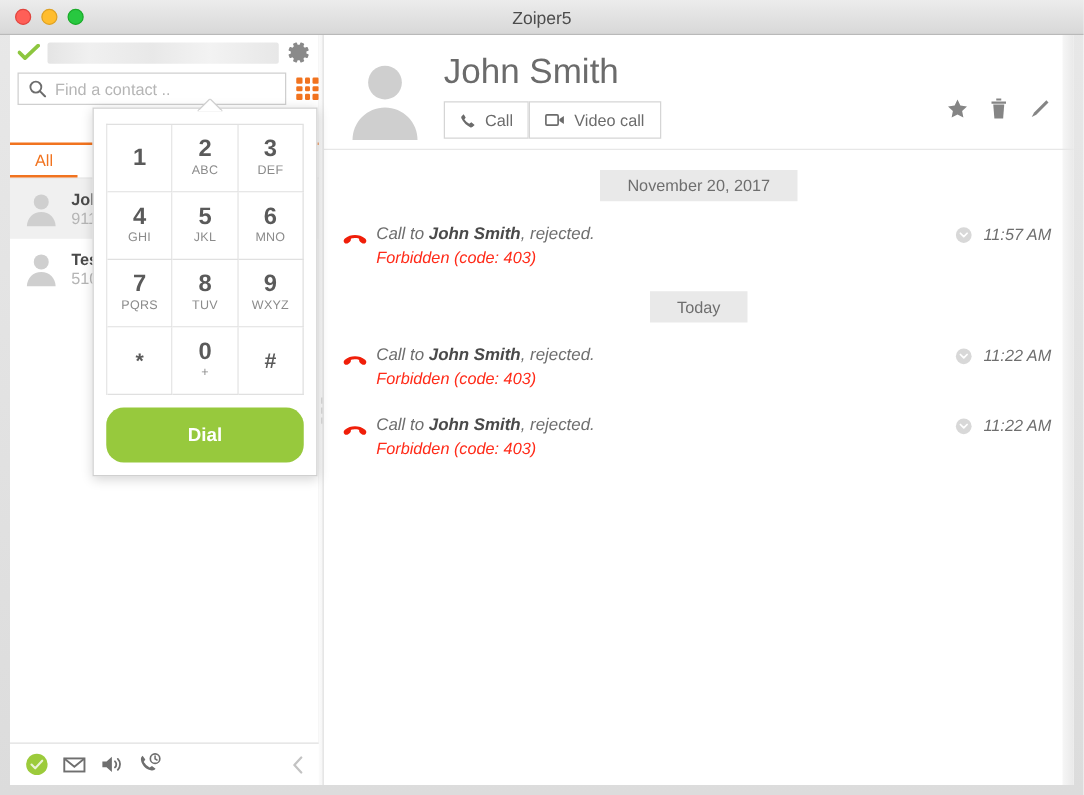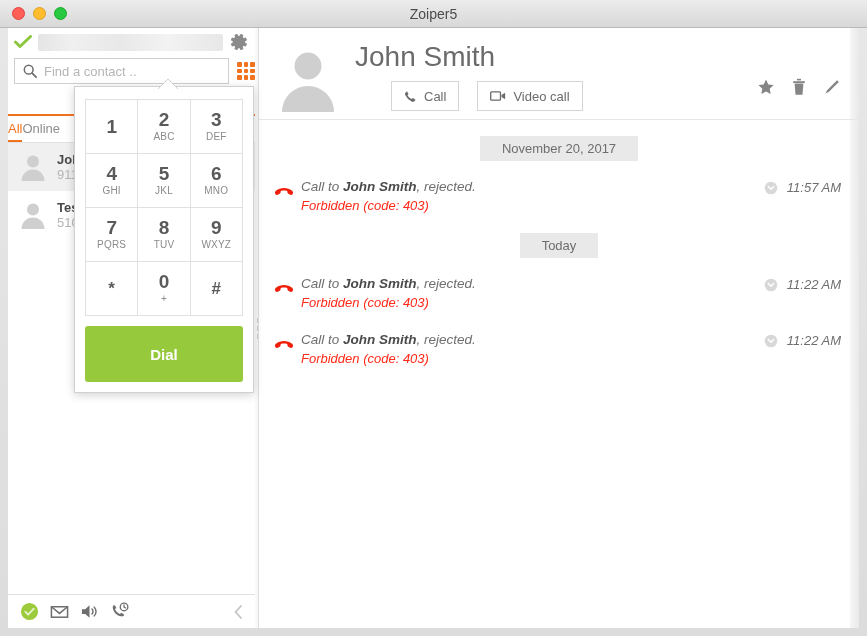--- a/index.html
+++ b/index.html
@@ -73,21 +73,21 @@
   }
   #dialpad-toggle i { display:block; background:#f1731f; border-radius:1px; }
 
   #contacts-title {
     text-align: center; color: #f1731f; font-size: 13px;
     padding: 2px 0 5px 0;
     border-bottom: 2px solid #f1731f;
   }
   #filter-tabs { display: flex; height: 27px; border-bottom: 1px solid #e2e2e2; }
   .ftab {
-    padding: 0 0; line-height: 26px; font-size: 13px; color: #8d8d8d;
+    padding: 0 20px; line-height: 26px; font-size: 13px; color: #8d8d8d;
     border-bottom: 2px solid transparent; cursor: pointer;
   }
   .ftab.active { color: #f1731f; border-bottom-color: #f1731f; }
 
   #contact-list { position: relative; }
   .contact-row {
     display: flex; align-items: center; gap: 9px;
     height: 48px; padding: 0 10px; cursor: pointer;
   }
   .contact-row.selected { background: #f0f0f0; }
@@ -124,22 +124,22 @@
   }
   .key {
     height: 54px; border-right: 1px solid #e0e0e0; border-bottom: 1px solid #e0e0e0;
     display: flex; flex-direction: column; align-items: center; justify-content: center;
     cursor: pointer; background: #fff;
   }
   .key .dig { font-size: 19px; color: #5a5a5a; font-weight: bold; line-height: 20px; }
   .key .sub { font-size: 10px; color: #8b8b8b; line-height: 13px; letter-spacing: .2px; }
   .key.star .dig, .key.hash .dig { font-size: 17px; }
   #dial-button {
-    margin-top: 10px; height: 56px; width: 100%;
-    background: #97c93d; border: none; border-radius: 3px;
+    margin-top: 10px; height: 44px; width: 100%;
+    background: #97c93d; border: none; border-radius: 14px;
     color: #fff; font-size: 15px; font-weight: bold;
     font-family: "Liberation Sans", sans-serif; cursor: pointer;
   }
 
   
   #splitter {
     position: absolute; left: 255px; top: 28px; width: 8px; height: 600px;
     background: linear-gradient(90deg,#fbfbfb,#f4f4f4 50%,#e6e6e6 100%);
     display: flex; align-items: center; justify-content: center; cursor: col-resize;
   }
@@ -153,21 +153,21 @@
     display: flex; flex-direction: column;
   }
   #contact-header {
     height: 92px; border-bottom: 1px solid #e7e7e7;
     display: flex; align-items: flex-start; padding: 12px 16px 0 16px; gap: 14px;
     position: relative;
   }
   .avatar-lg { width: 66px; height: 66px; flex: 0 0 auto; margin-top: 6px; }
   #header-texts { display: flex; flex-direction: column; gap: 9px; padding-top: 2px; }
   #contact-title { font-size: 28px; color: #6b6b6b; line-height: 30px; }
-  #action-buttons { display: flex; gap: 18px; margin-left: 36px; }
+  #action-buttons { display: flex; gap: 0; }
   .act-btn {
     border: 1px solid #d5d5d5; background: #fff; height: 30px;
     display: flex; align-items: center; gap: 7px; padding: 0 12px;
     font-size: 13px; color: #6b6b6b; cursor: pointer;
     font-family: "Liberation Sans", sans-serif;
   }
   #header-icons {
     position: absolute; right: 18px; top: 50px;
     display: flex; align-items: center; gap: 15px;
   }

